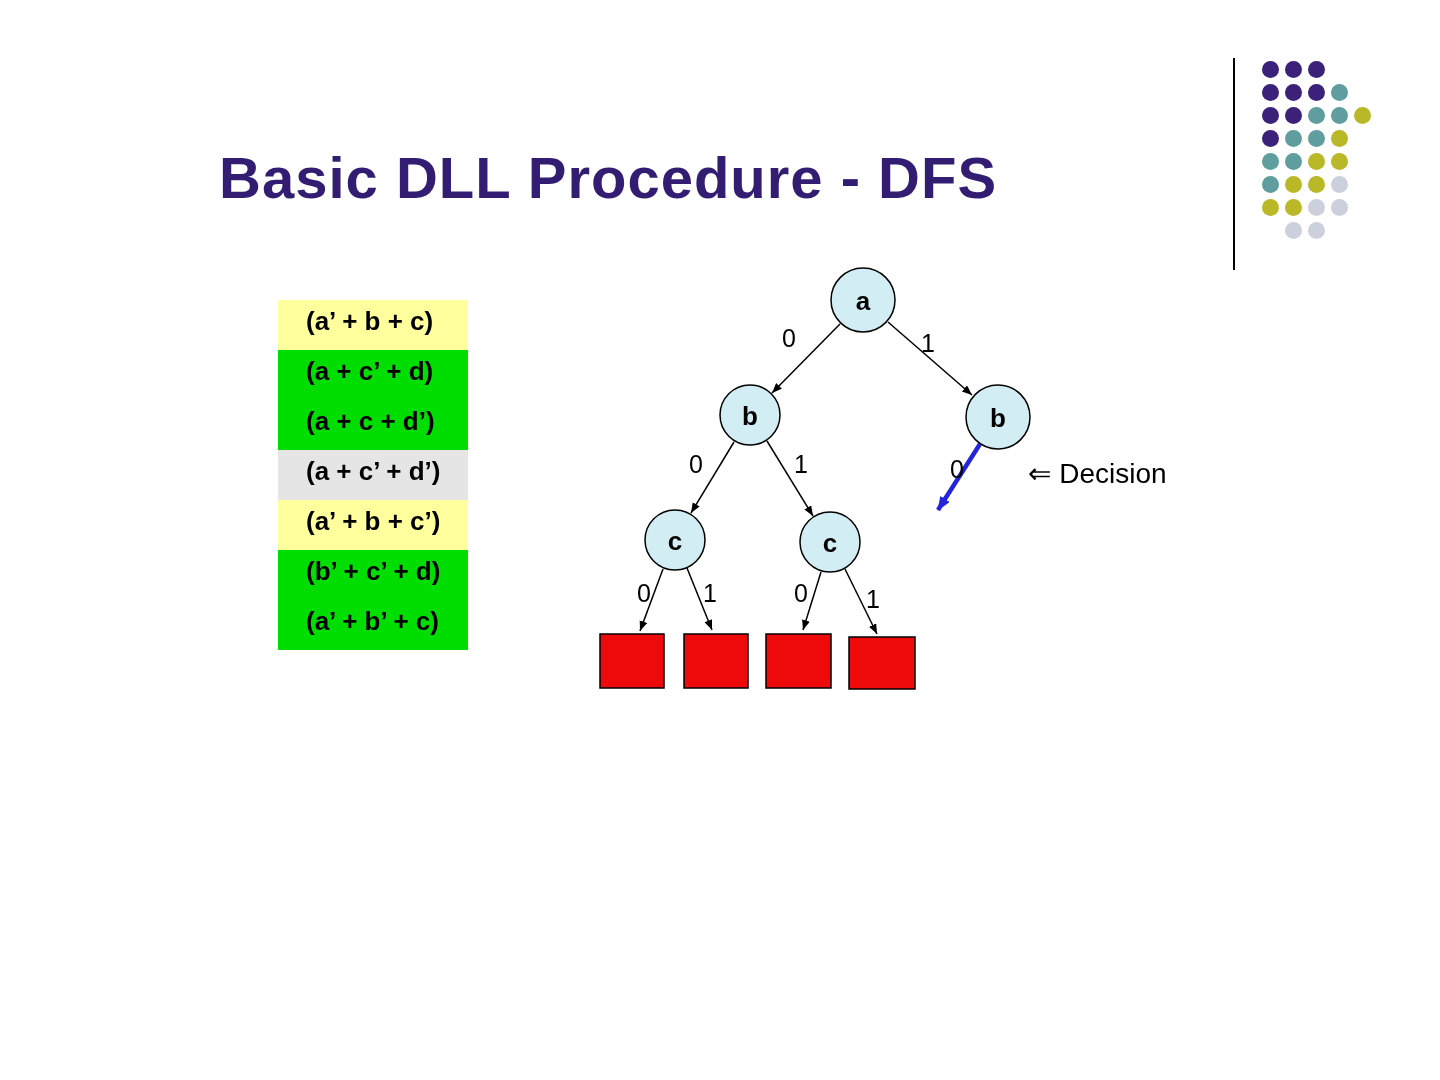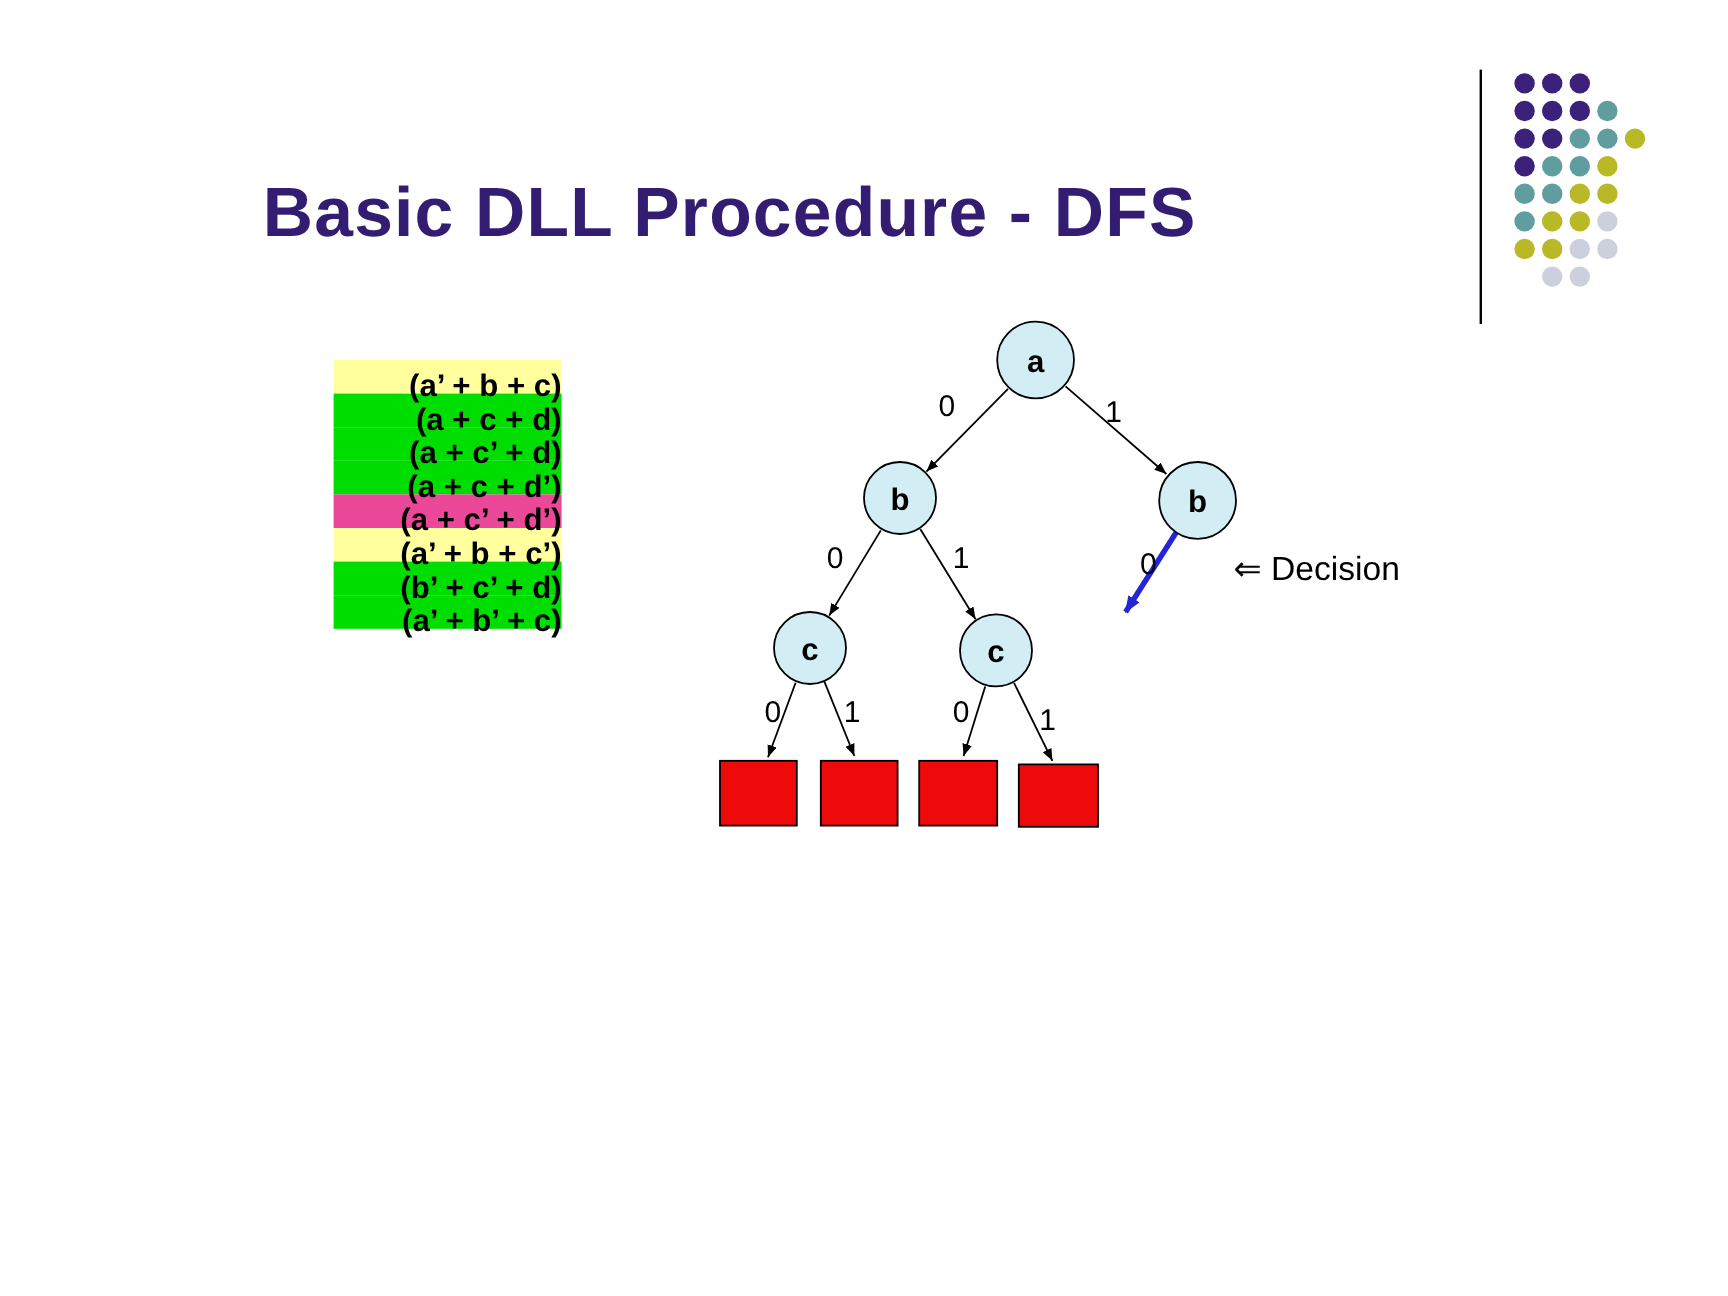--- a/index.html
+++ b/index.html
@@ -51,28 +51,27 @@
     margin: 3px;
     display: inline-block;
   }
   .clauses {
     position: absolute;
     left: 235px;
     top: 300px;
     width: 190px;
   }
   .clause-row {
-    height: 28px;
+    height: 50px;
     line-height: 42px;
     padding-left: 28px;
     font-size: 26px;
     font-weight: bold;
     color: #000000;
     white-space: nowrap;
-    text-align: right;
   }
   svg.tree {
     position: absolute;
     left: 0;
     top: 0;
   }
   svg.tree text {
     font-family: "Liberation Sans", sans-serif;
     fill: #000000;
   }
@@ -142,24 +141,23 @@
         <span class="dot" style="visibility: hidden;"></span>
         <span class="dot" style="background: rgb(204, 208, 220);"></span>
         <span class="dot" style="background: rgb(204, 208, 220);"></span>
         <span class="dot" style="visibility: hidden;"></span>
         <span class="dot" style="visibility: hidden;"></span>
       </div>
     </div>
 
   <div class="clauses">
       <div class="clause-row" style="background: rgb(255, 255, 158);">(a’ + b + c)</div>
-      <div class="clause-row" style="background: rgb(0, 221, 0);">(a + c + d)</div>
       <div class="clause-row" style="background: rgb(0, 221, 0);">(a + c’ + d)</div>
       <div class="clause-row" style="background: rgb(0, 221, 0);">(a + c + d’)</div>
-      <div class="clause-row" style="background: #ec4899;">(a + c’ + d’)</div>
+      <div class="clause-row" style="background: #e5e5e5;">(a + c’ + d’)</div>
       <div class="clause-row" style="background: rgb(255, 255, 158);">(a’ + b + c’)</div>
       <div class="clause-row" style="background: rgb(0, 221, 0);">(b’ + c’ + d)</div>
       <div class="clause-row" style="background: rgb(0, 221, 0);">(a’ + b’ + c)</div>
     </div>
 
   <svg class="tree" width="1440" height="1080" viewBox="0 0 1440 1080">
     <defs>
       <marker id="arrow-black" markerUnits="userSpaceOnUse" markerWidth="12" markerHeight="10" refX="10" refY="4" orient="auto">
         <path d="M0,0 L10,4 L0,8 z" fill="#000000"></path>
       </marker>

